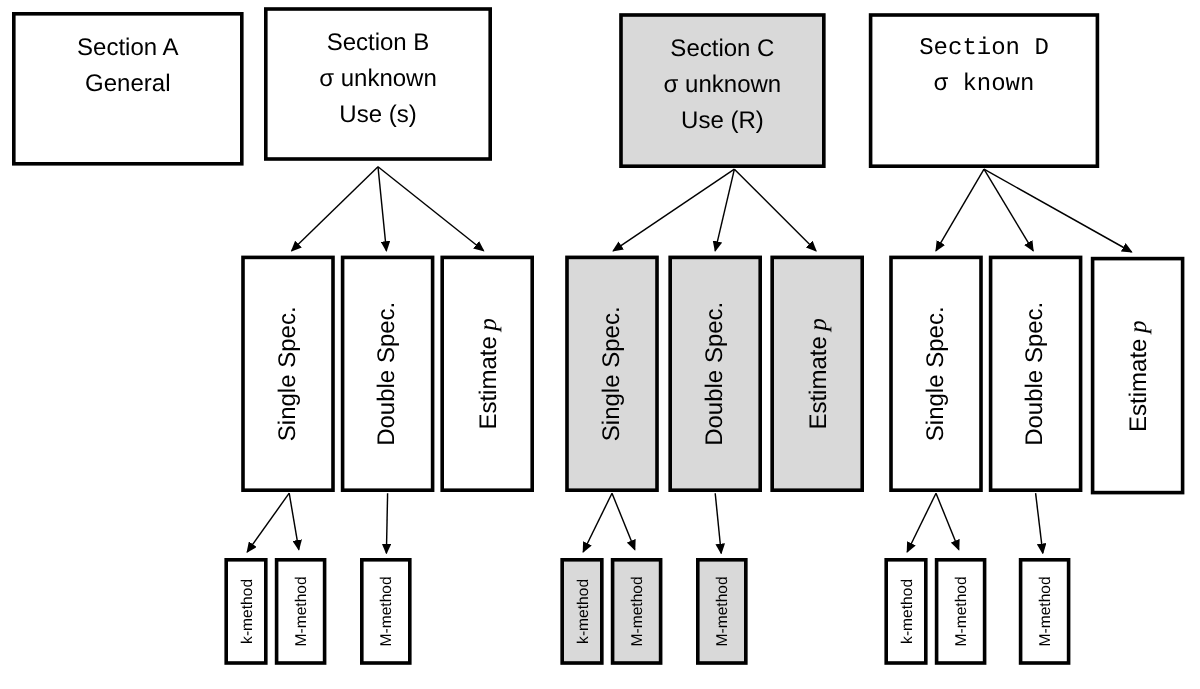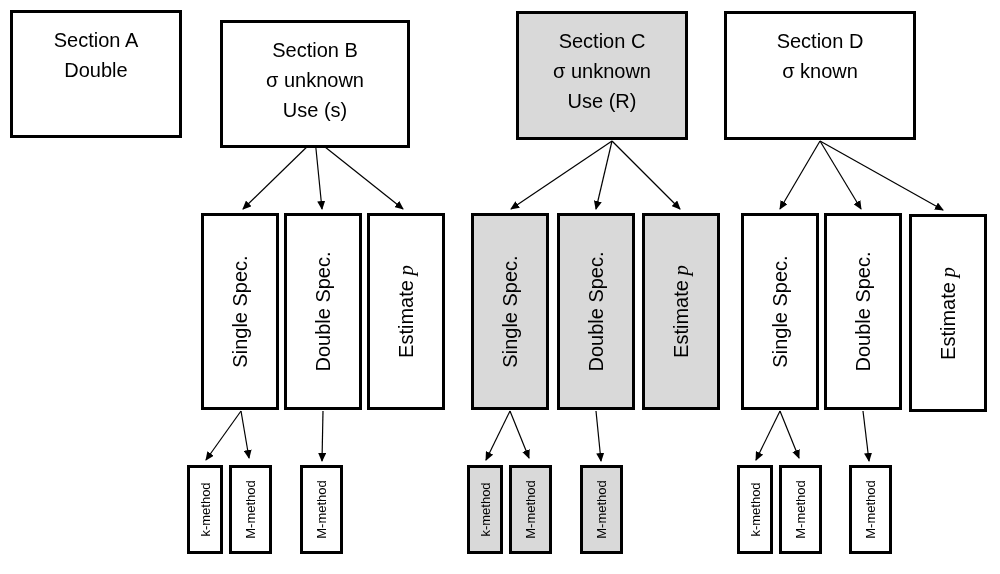--- a/index.html
+++ b/index.html
@@ -94,38 +94,38 @@
 
     <line x1="510" y1="411" x2="486" y2="460" marker-end="url(#ah)"></line>
     <line x1="510" y1="411" x2="529" y2="458" marker-end="url(#ah)"></line>
     <line x1="596" y1="411" x2="601" y2="461" marker-end="url(#ah)"></line>
 
     <line x1="780" y1="411" x2="756" y2="460" marker-end="url(#ah)"></line>
     <line x1="780" y1="411" x2="799" y2="458" marker-end="url(#ah)"></line>
     <line x1="863" y1="411" x2="869" y2="461" marker-end="url(#ah)"></line>
   </svg>
 
-  <div class="box top-box" style="left: 10px; top: 10px; width: 172px; height: 128px; background: rgb(255, 255, 255); text-align: center;">
+  <div class="box top-box" style="left: 10px; top: 10px; width: 193px; height: 128px; background: rgb(255, 255, 255); text-align: center;">
     <div>Section A</div>
-    <div>Double</div>
+    <div>General</div>
   </div>
 
-  <div class="box top-box" style="left: 220px; top: 20px; width: 190px; height: 128px; background: rgb(255, 255, 255);">
+  <div class="box top-box" style="left: 220px; top: 6px; width: 190px; height: 128px; background: rgb(255, 255, 255);">
     <div>Section B</div>
     <div>σ unknown</div>
     <div>Use (s)</div>
   </div>
 
   <div class="box top-box" style="left: 516px; top: 11px; width: 172px; height: 129px; background: rgb(217, 217, 217);">
     <div>Section C</div>
     <div>σ unknown</div>
     <div>Use (R)</div>
   </div>
 
-  <div class="box top-box" style="left: 724px; top: 11px; width: 192px; height: 129px; background: rgb(255, 255, 255);">
+  <div class="box top-box" style="left: 724px; top: 11px; width: 192px; height: 129px; background: rgb(255, 255, 255); font-family: Liberation Mono, monospace;">
     <div>Section D</div>
     <div>σ known</div>
   </div>
 
   <div class="box mid-box" style="left: 201px; top: 213px; width: 78px; height: 197px; background: rgb(255, 255, 255);">
     <span class="vtext">Single Spec.</span>
   </div>
   <div class="box mid-box" style="left: 284px; top: 213px; width: 78px; height: 197px; background: rgb(255, 255, 255);">
     <span class="vtext">Double Spec.</span>
   </div>

